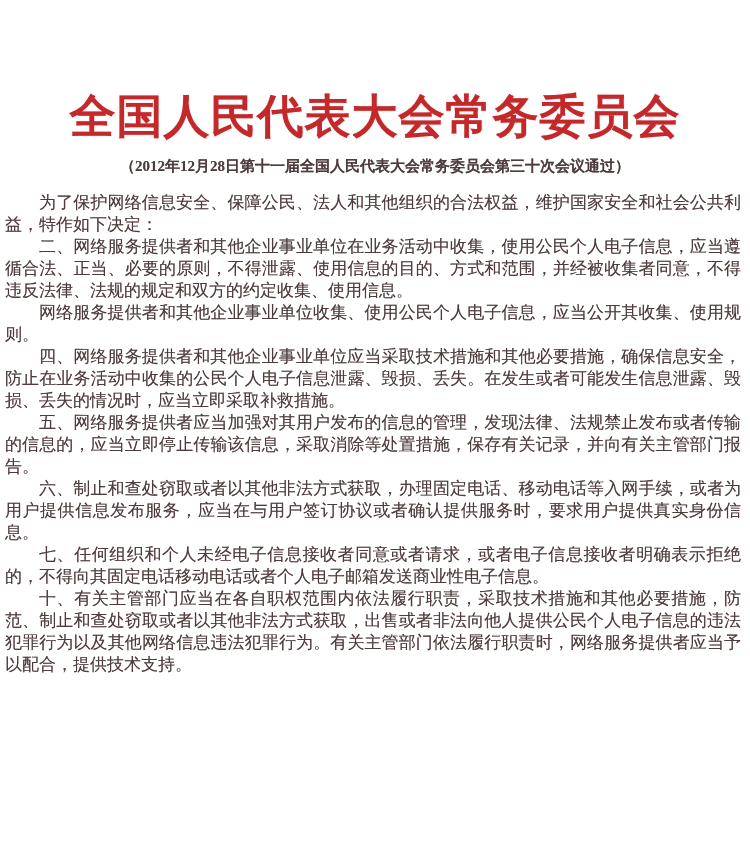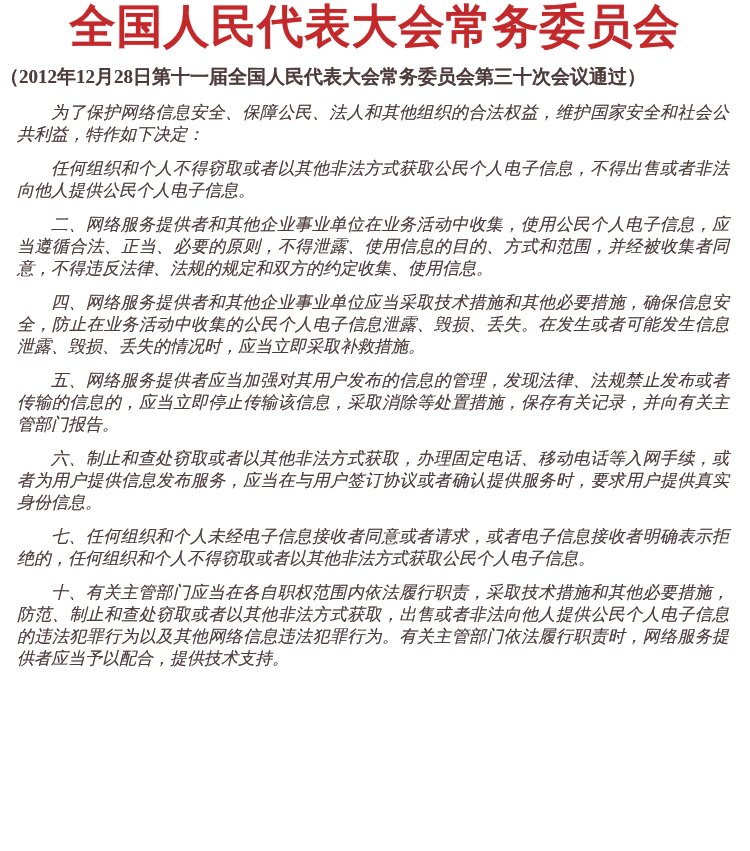--- a/index.html
+++ b/index.html
@@ -15,71 +15,72 @@
   }
   .page {
     position: relative;
     width: 750px;
     height: 851px;
     background: var(--page-bg);
     overflow: hidden;
     font-family: "Liberation Serif", "DejaVu Serif", serif;
   }
   .doc-header {
+    padding-top: 46px;
+    margin-top: 44px;
   }
   .doc-title {
     margin: 0;
     text-align: center;
     color: var(--title-red);
     font-size: 46px;
     line-height: 53px;
     font-weight: 900;
     letter-spacing: 1px;
     text-shadow: 0 0 1px rgba(195, 40, 43, 0.45);
     font-family: "Liberation Serif", "DejaVu Serif", serif;
   }
   .title-line { display: block; white-space: nowrap; }
   .doc-subtitle {
     margin: 14px 0 0 0;
-    text-align: left;
-    font-size: 19px;
+    text-align: center;
+    font-size: 15px;
     line-height: 19px;
     font-weight: 600;
     color: var(--body-ink);
     text-shadow: 0 0 0.6px rgba(78, 60, 60, 0.55);
   }
   .doc-body {
     margin-top: 16px;
     padding: 0 9px 0 5px;
     font-size: 17px;
     line-height: 22px;
     color: var(--body-ink);
     text-align: justify;
     text-shadow: 0 0 0.6px rgba(78, 60, 60, 0.5);
   }
   .para {
-    margin: 12px;
+    margin: 0;
     text-indent: 2em;
     word-break: break-all;
-    font-style: italic;
   }
 </style>
 </head>
 <body>
 
 <div class="page">
   <header class="doc-header">
     <h1 class="doc-title">
       <span class="title-line">全国人民代表大会常务委员会</span>
     </h1>
     <p class="doc-subtitle">（2012年12月28日第十一届全国人民代表大会常务委员会第三十次会议通过）</p>
   </header>
   <main class="doc-body">
       <p class="para">为了保护网络信息安全、保障公民、法人和其他组织的合法权益，维护国家安全和社会公共利益，特作如下决定：</p>
-      <p class="para">任何组织和个人不得窃取或者以其他非法方式获取公民个人电子信息，不得出售或者非法向他人提供公民个人电子信息。</p>
       <p class="para">二、网络服务提供者和其他企业事业单位在业务活动中收集，使用公民个人电子信息，应当遵循合法、正当、必要的原则，不得泄露、使用信息的目的、方式和范围，并经被收集者同意，不得违反法律、法规的规定和双方的约定收集、使用信息。</p>
+      <p class="para">网络服务提供者和其他企业事业单位收集、使用公民个人电子信息，应当公开其收集、使用规则。</p>
       <p class="para">四、网络服务提供者和其他企业事业单位应当采取技术措施和其他必要措施，确保信息安全，防止在业务活动中收集的公民个人电子信息泄露、毁损、丢失。在发生或者可能发生信息泄露、毁损、丢失的情况时，应当立即采取补救措施。</p>
       <p class="para">五、网络服务提供者应当加强对其用户发布的信息的管理，发现法律、法规禁止发布或者传输的信息的，应当立即停止传输该信息，采取消除等处置措施，保存有关记录，并向有关主管部门报告。</p>
       <p class="para">六、制止和查处窃取或者以其他非法方式获取，办理固定电话、移动电话等入网手续，或者为用户提供信息发布服务，应当在与用户签订协议或者确认提供服务时，要求用户提供真实身份信息。</p>
-      <p class="para">七、任何组织和个人未经电子信息接收者同意或者请求，或者电子信息接收者明确表示拒绝的，任何组织和个人不得窃取或者以其他非法方式获取公民个人电子信息。</p>
+      <p class="para">七、任何组织和个人未经电子信息接收者同意或者请求，或者电子信息接收者明确表示拒绝的，不得向其固定电话移动电话或者个人电子邮箱发送商业性电子信息。</p>
       <p class="para">十、有关主管部门应当在各自职权范围内依法履行职责，采取技术措施和其他必要措施，防范、制止和查处窃取或者以其他非法方式获取，出售或者非法向他人提供公民个人电子信息的违法犯罪行为以及其他网络信息违法犯罪行为。有关主管部门依法履行职责时，网络服务提供者应当予以配合，提供技术支持。</p>
     </main>
 </div>
 
 </body></html>

